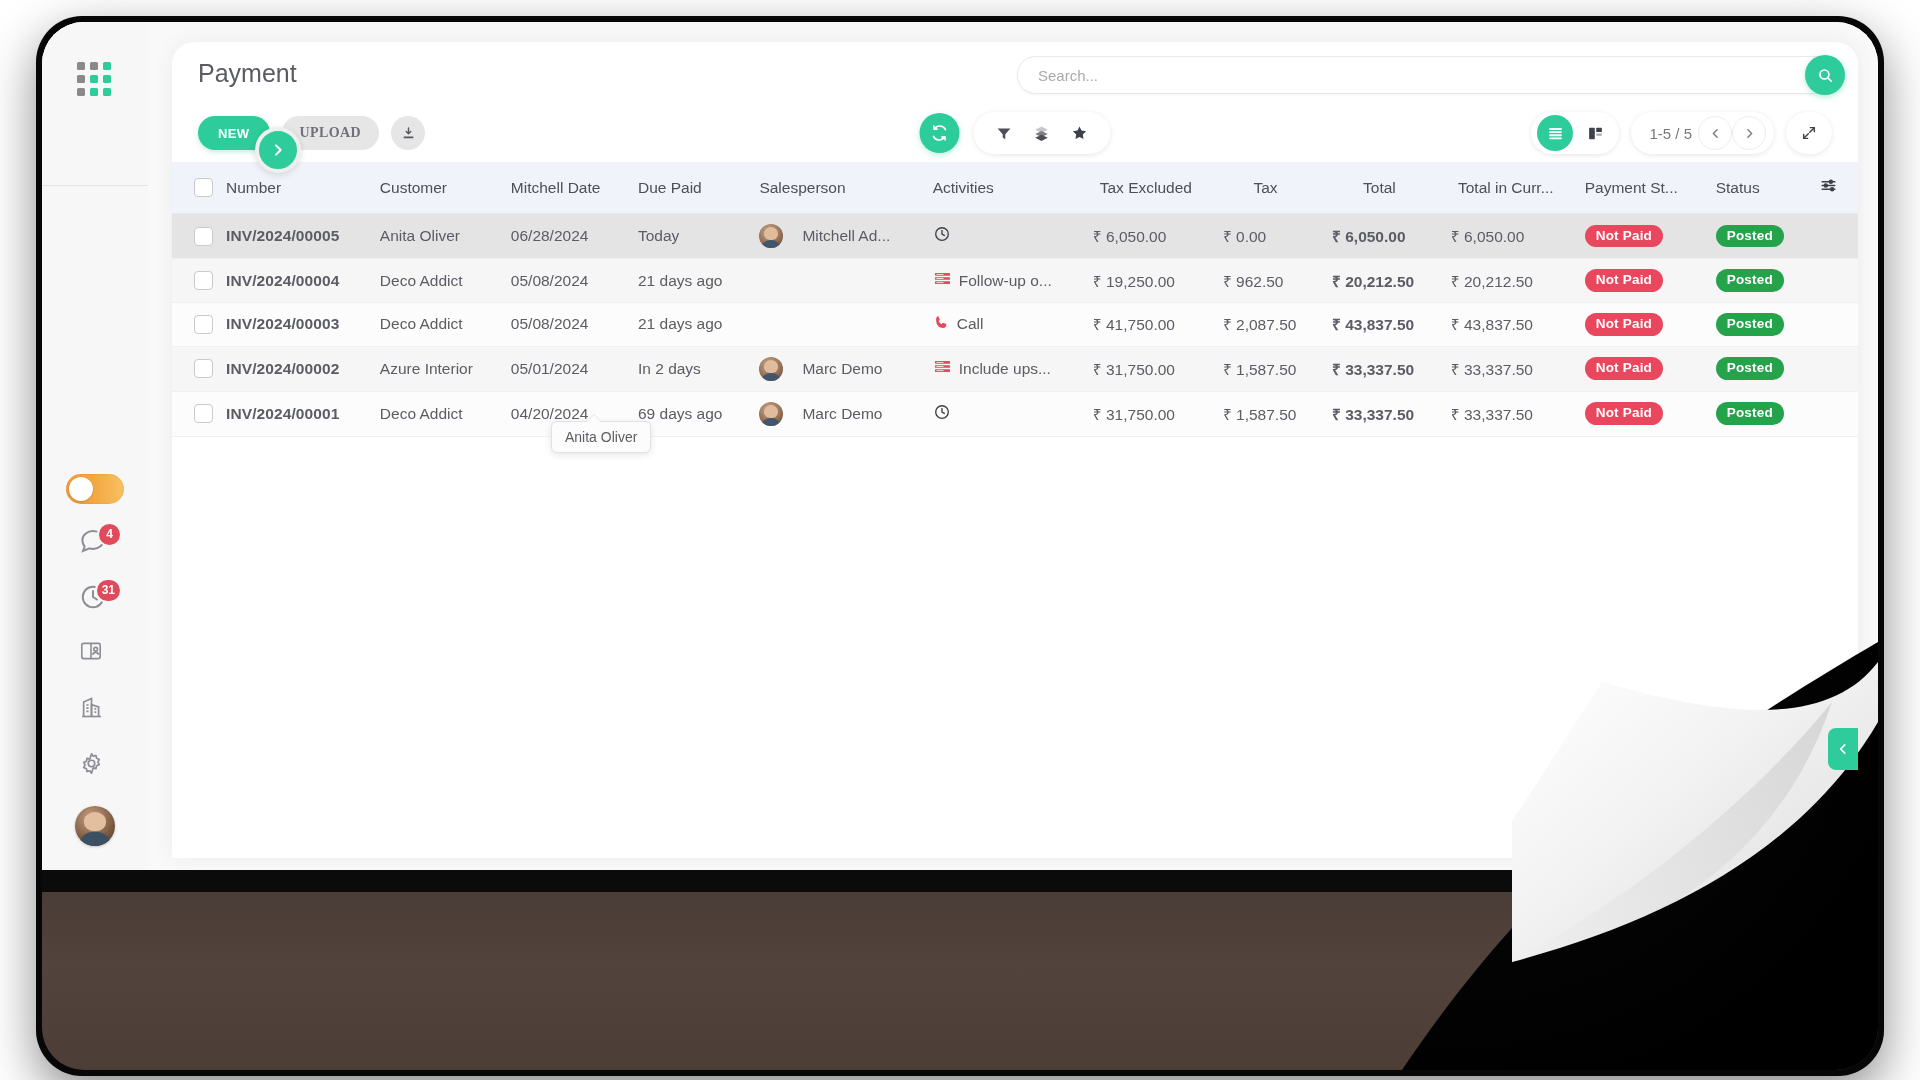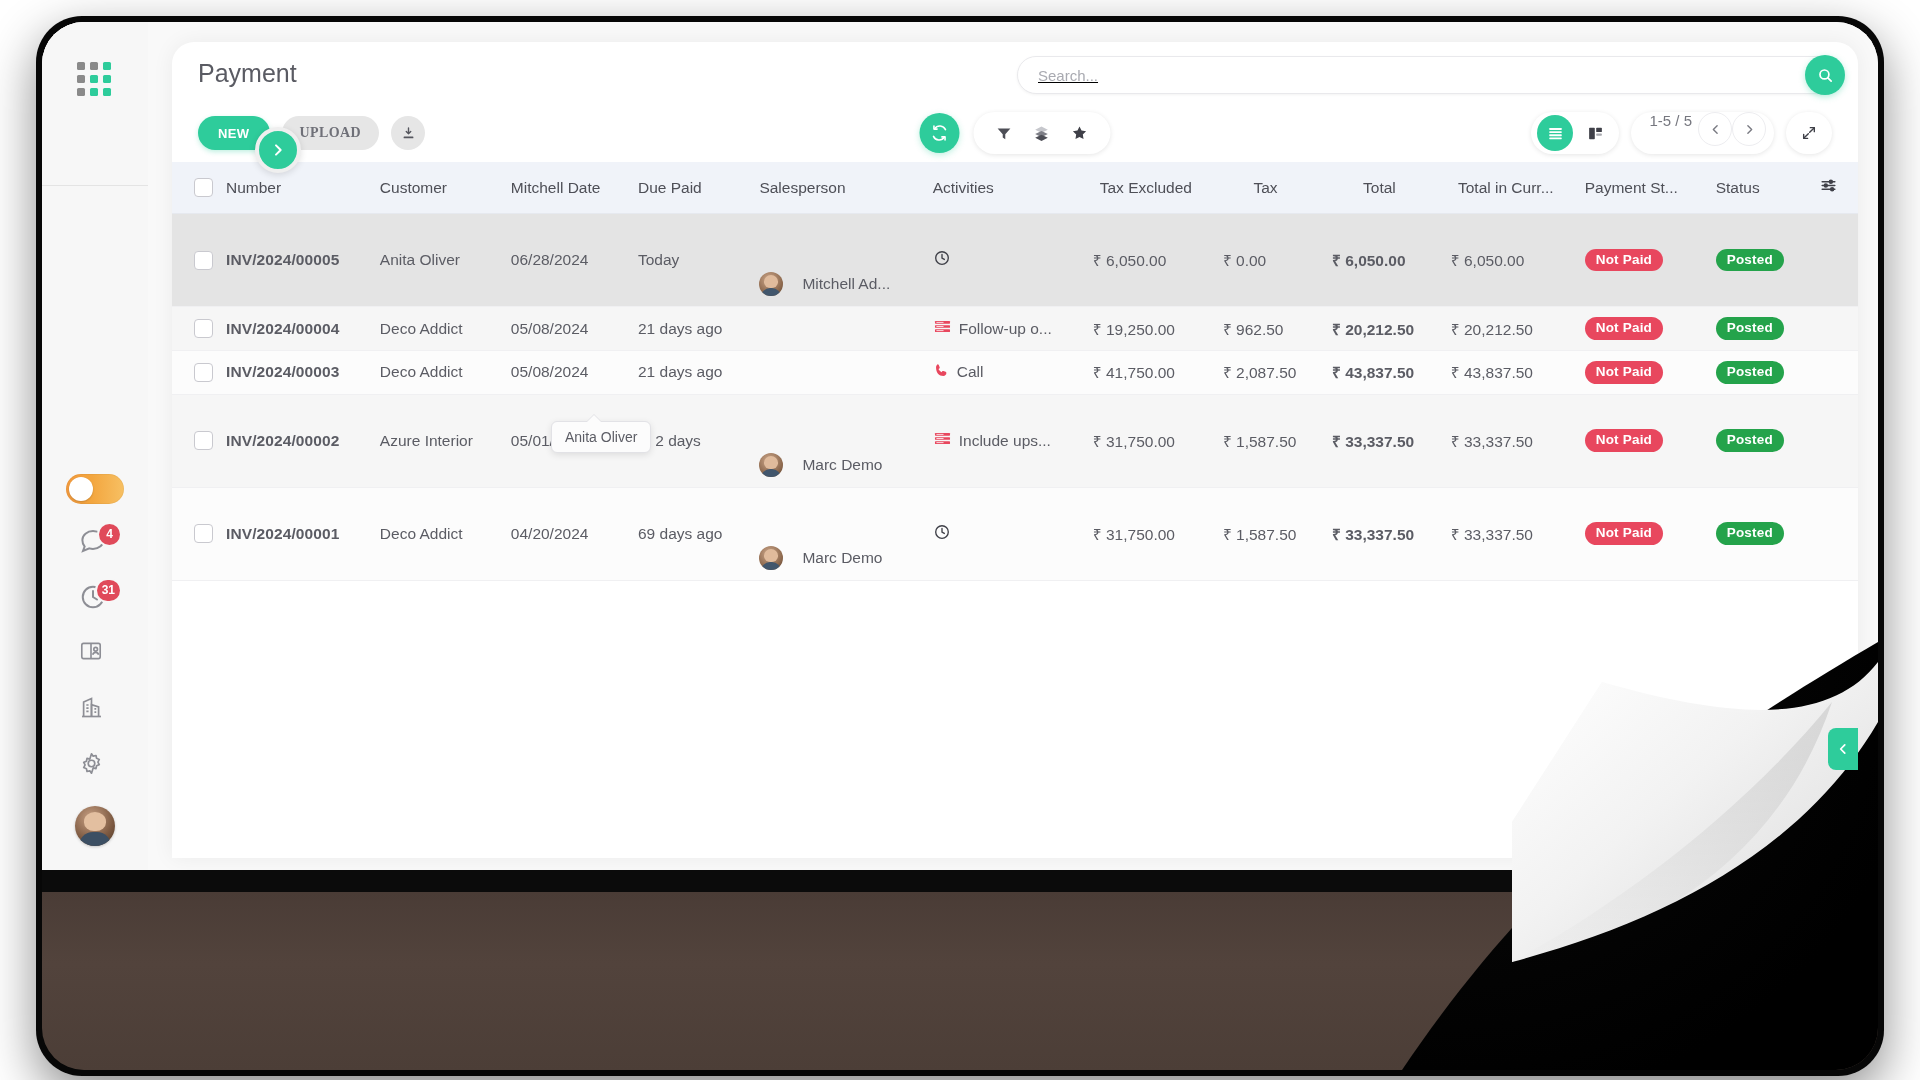--- a/index.html
+++ b/index.html
@@ -153,21 +153,21 @@
   }
   .breadcrumb {
     font-size: 25px;
     color: #5a5b63;
     font-family: "Liberation Sans", sans-serif;
   }
   .search-wrap {
     position: absolute;
     left: 845px; top: 14px;
     width: 820px; height: 38px;
-    display: flex; align-items: flex-end; text-decoration: underline;
+    display: flex; align-items: flex-end;
   }
   .search-box {
     width: 820px; height: 38px;
     border: 1px solid #e9e9ec;
     background: #fff;
     border-radius: 20px;
     box-shadow: 0 1px 3px rgba(0,0,0,0.05);
     display:flex; align-items:center;
     padding: 0 54px 0 20px;
   }
@@ -246,21 +246,21 @@
   }
   .view-btn {
     width: 36px; height: 36px; border-radius: 50%;
     border: 0; background: transparent; cursor: pointer;
     display:flex; align-items:center; justify-content:center;
   }
   .view-btn.active { background: #2ecc9b; }
   .pager-group {
     height: 42px; border-radius: 21px; background: #fff;
     box-shadow: 0 1px 5px rgba(0,0,0,0.1);
-    display:flex; align-items:flex-start; padding: 0 8px 0 18px; 
+    display:flex; align-items:center; padding: 0 8px 0 18px; 
   }
   .pager-label {
     font-size: 15px; color: #76777f; margin-right: 6px;
     font-family: "Liberation Sans", sans-serif;
   }
   .pager-btn {
     width: 34px; height: 34px; border-radius: 50%;
     border: 1px solid #ededf0; background: #fff; cursor: pointer;
     display:flex; align-items:center; justify-content:center;
   }
@@ -310,21 +310,21 @@
 
   .cbx {
     width: 19px; height: 19px; border-radius: 4px;
     border: 1.5px solid #c9c9cf; background: #fff;
     display: inline-block; cursor: pointer; vertical-align: middle;
   }
   .due-today { color: #d9963c; }
   .due-late  { color: #e8616d; }
   .due-soon  { color: #6d6e76; }
 
-  .sp-cell { display:flex; align-items:center; gap: 19px; margin-top: 48px; }
+  .sp-cell { display:flex; align-items:center; gap: 19px; }
   .sp-av {
     width: 24px; height: 24px; border-radius: 50%;
     overflow: hidden; position: relative; flex: 0 0 24px;
     background: radial-gradient(circle at 42% 32%, #cfa98c, #8a664b 65%, #4f3826);
   }
   .sp-av::before {
     content:""; position:absolute; left:5px; top:3px; width:14px; height:13px;
     border-radius: 50% 50% 45% 45%; background:#e0bb9c;
   }
   .sp-av::after {

